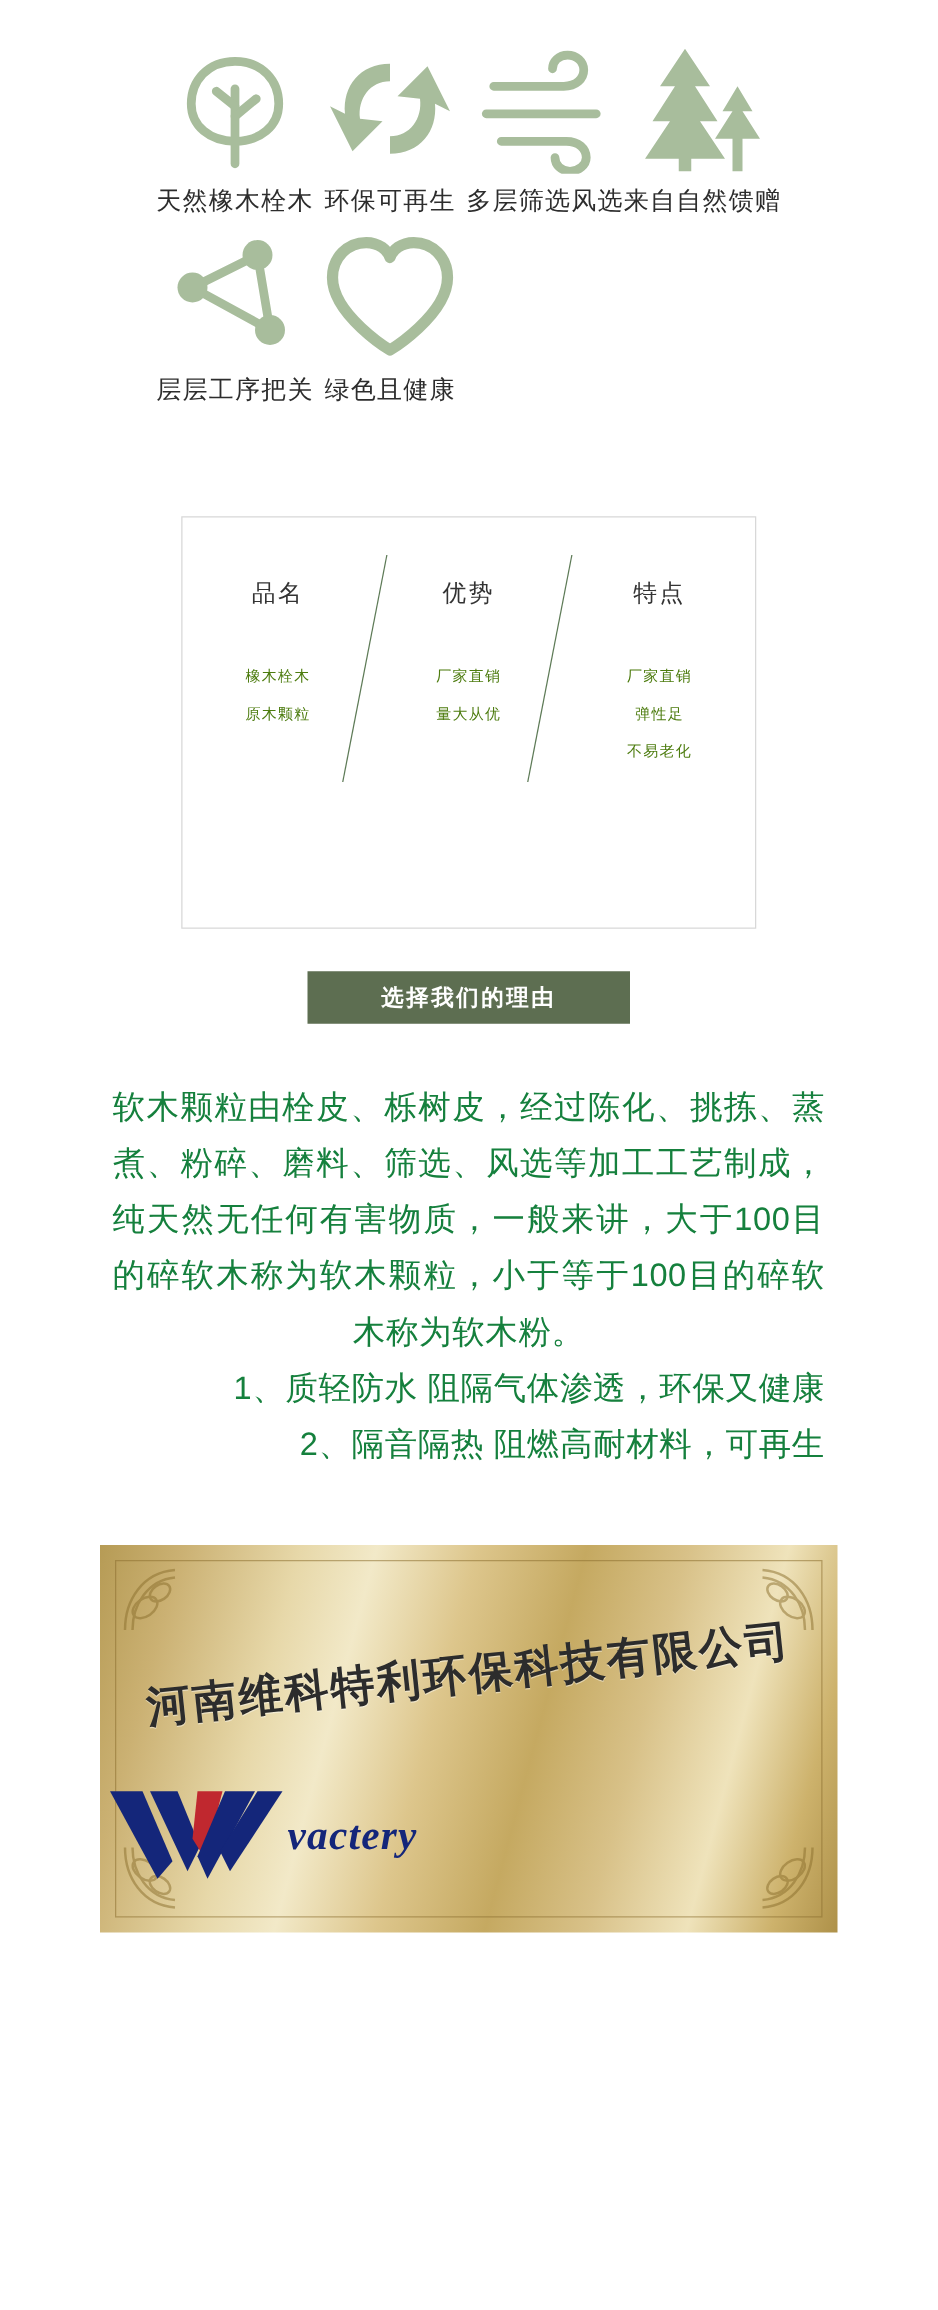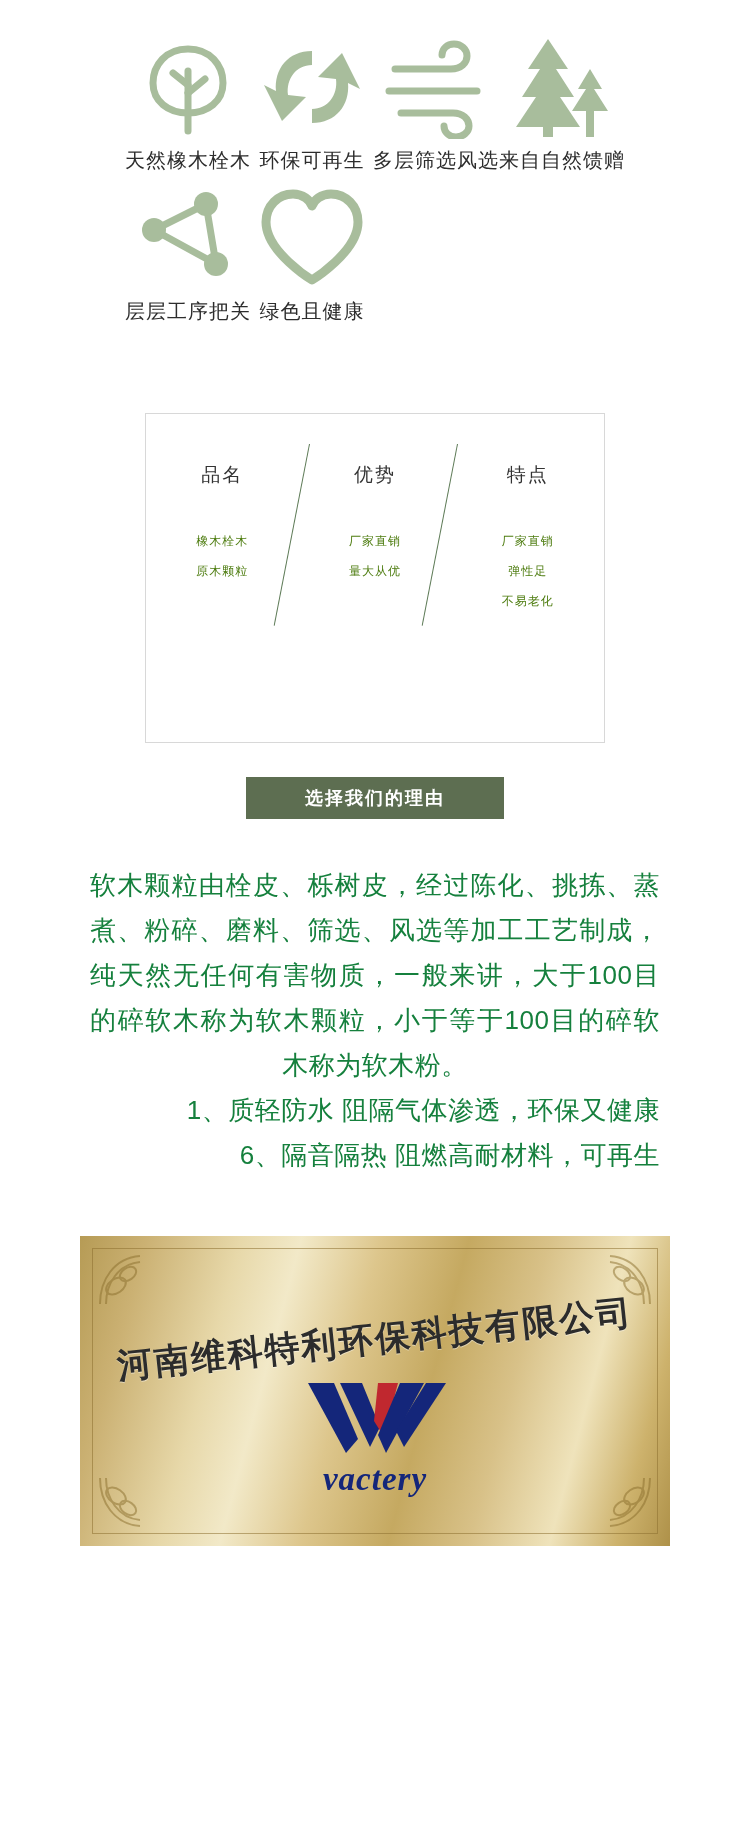--- a/index.html
+++ b/index.html
@@ -160,23 +160,23 @@
     letter-spacing: 2px;
     color: #2c2c2c;
     transform: rotate(-6deg);
     text-shadow: 0 1px 0 rgba(255,255,255,0.45);
     white-space: nowrap;
   }
 
   .logo-wrap {
     position: absolute;
     left: 0; right: 0;
-    bottom: 48px;
+    bottom: 36px;
     display: flex;
-    flex-direction: column;
+    flex-direction: row;
     align-items: center;
   }
   .logo-word {
     font-family: "Liberation Serif", serif;
     font-weight: bold;
     font-style: italic;
     font-size: 33px;
     color: #14267a;
     letter-spacing: 1px;
     margin-top: 2px;
@@ -291,21 +291,21 @@
         <div class="spec-line">不易老化</div>
       </div>
     </div>
   </div>
 
   <div class="reason-bar">选择我们的理由</div>
 
   <div class="copy">
     <div class="p1">软木颗粒由栓皮、栎树皮，经过陈化、挑拣、蒸煮、粉碎、磨料、筛选、风选等加工工艺制成，纯天然无任何有害物质，一般来讲，大于100目的碎软木称为软木颗粒，小于等于100目的碎软木称为软木粉。</div>
     <div class="p2">1、质轻防水  阻隔气体渗透，环保又健康</div>
-    <div class="p3">6、隔音隔热  阻燃高耐材料，可再生</div>
+    <div class="p3">2、隔音隔热  阻燃高耐材料，可再生</div>
   </div>
 
   <div class="plaque">
     <div class="inner-border"></div>
 
     <div class="corner tl">
       <svg width="78" height="56" viewBox="0 0 78 56" fill="none">
         <g stroke="#8a6e2c" stroke-width="2" fill="none">
           <path d="M4 52 C4 28 18 6 44 4"></path>
           <path d="M10 52 C10 32 22 12 44 10"></path>

